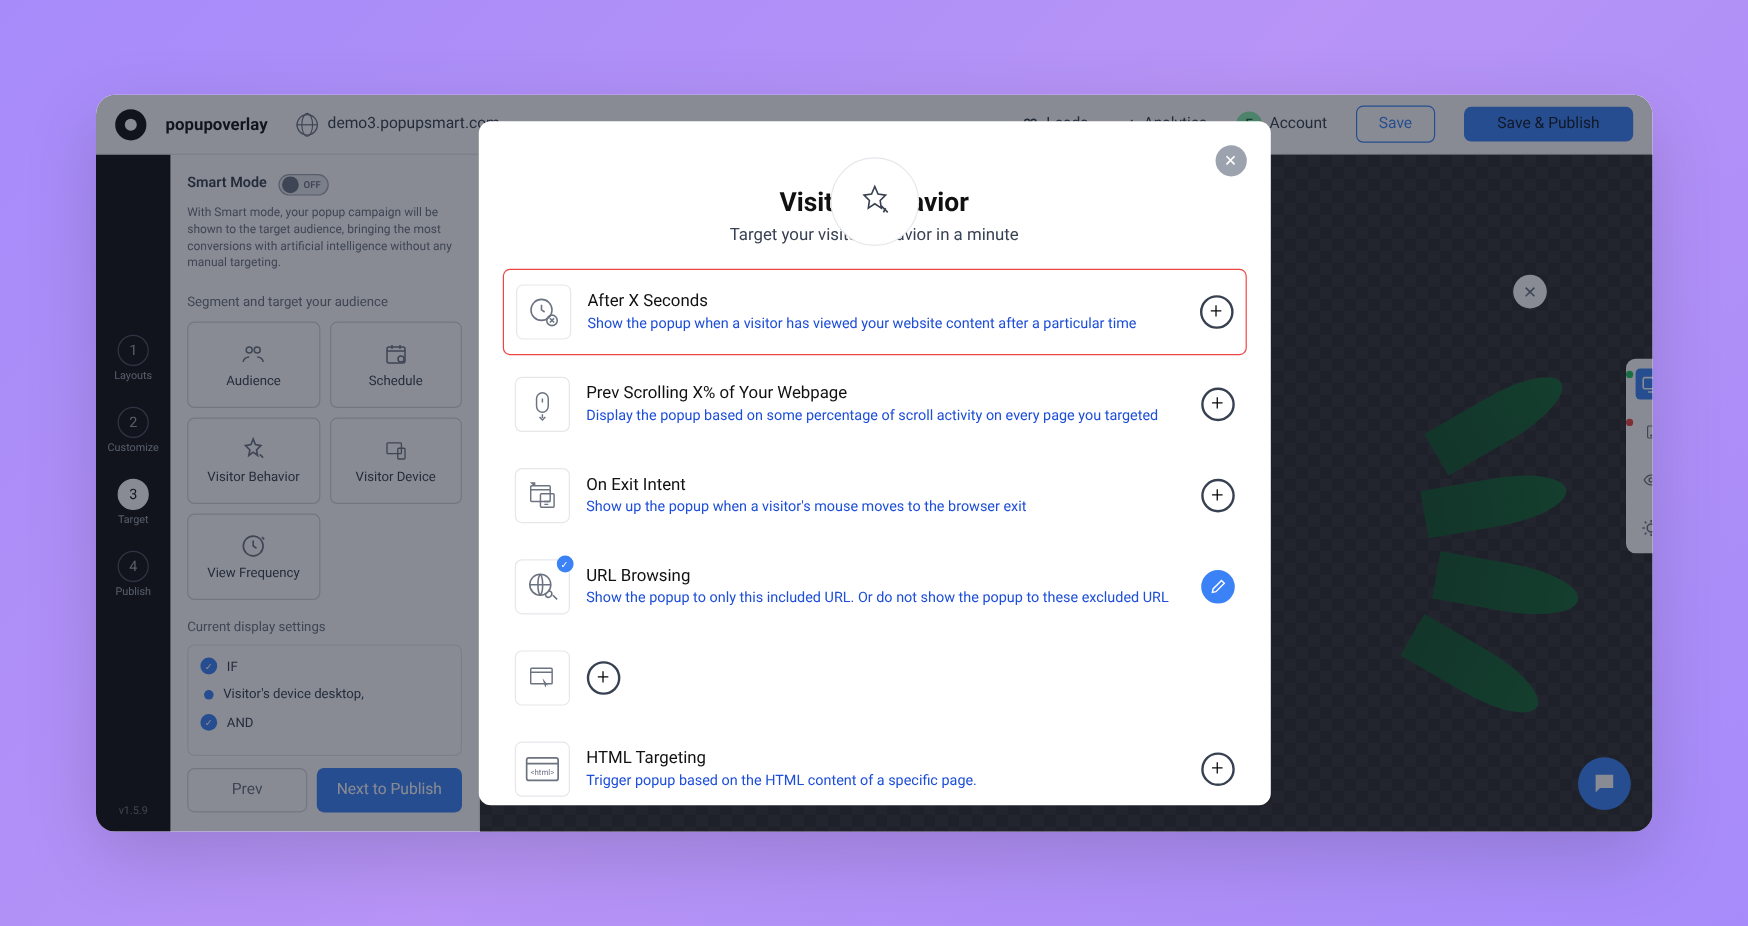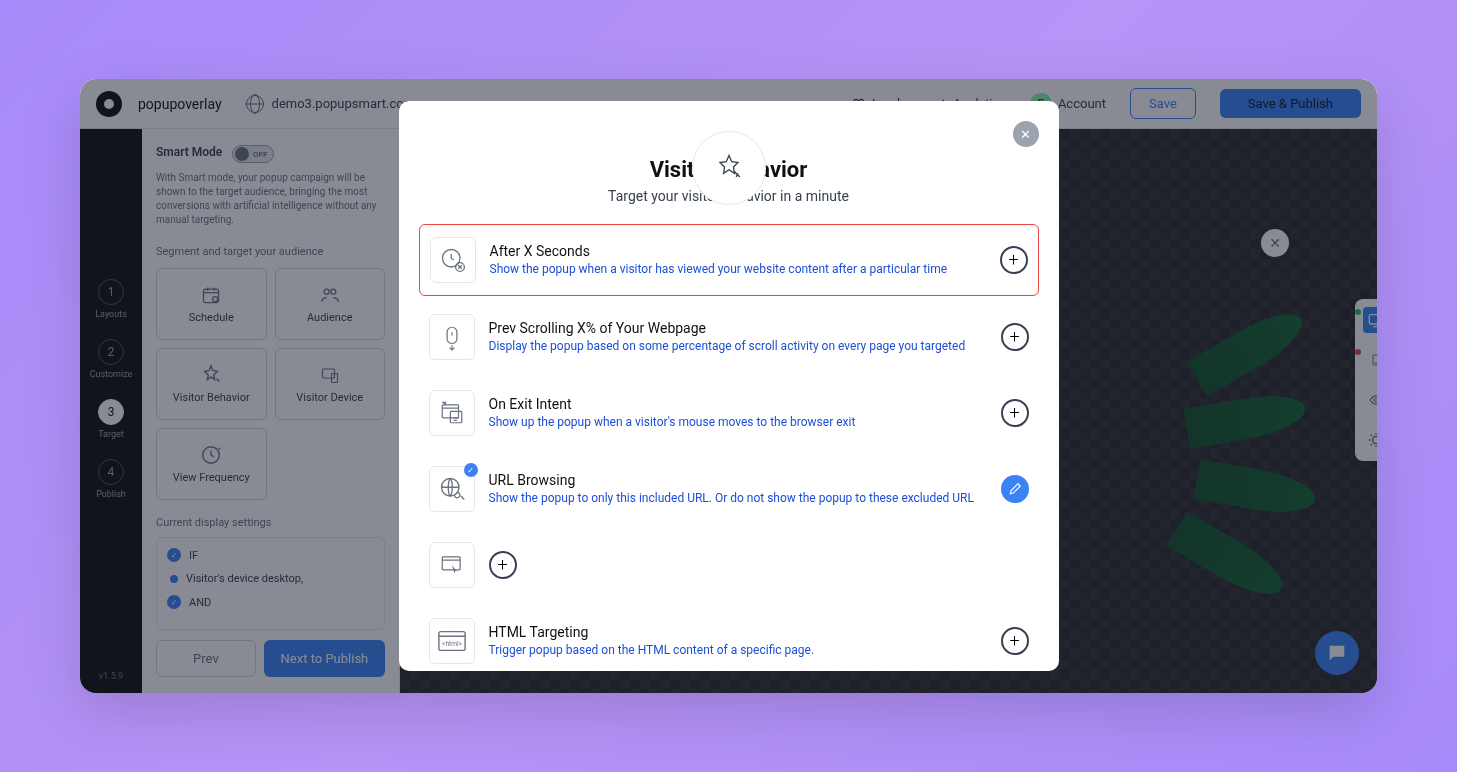--- a/index.html
+++ b/index.html
@@ -1,21 +1,21 @@
 <!DOCTYPE html>
 <html><head>
 <meta charset="utf-8">
 <style>
 *{box-sizing:border-box;margin:0;padding:0;font-family:-apple-system,BlinkMacSystemFont,"Segoe UI",Roboto,sans-serif}
 body{width:1457px;height:772px;background:linear-gradient(135deg,#a78bfa 0%,#b794f6 50%,#a78bfa 100%);display:flex;align-items:center;justify-content:center}
 .app{width:1297px;height:614px;background:#fff;border-radius:16px;overflow:hidden;position:relative;box-shadow:0 20px 60px rgba(0,0,0,.15)}
 .topbar{height:50px;display:flex;align-items:center;padding:0 16px;border-bottom:1px solid #e5e7eb;position:relative}
 .logo{width:26px;height:26px;background:#111;border-radius:50%;display:flex;align-items:center;justify-content:center;margin-right:16px}
 .logo::after{content:"";width:10px;height:10px;background:#fff;border-radius:50%}
-.brand{font-weight:400;font-size:14px;color:#111;margin-right:24px}
+.brand{font-weight:700;font-size:14px;color:#111;margin-right:24px}
 .domain-chip{display:flex;align-items:center;gap:8px;font-size:13px;color:#374151}
 .globe{width:18px;height:18px;border:1.5px solid #6b7280;border-radius:50%;position:relative}
 .globe::before{content:"";position:absolute;top:-1.5px;left:50%;width:8px;height:18px;border:1.5px solid #6b7280;border-radius:50%;transform:translateX(-50%)}
 .globe::after{content:"";position:absolute;top:50%;left:-1.5px;width:18px;height:0;border-top:1.5px solid #6b7280;transform:translateY(-50%)}
 .nav-right{margin-left:auto;display:flex;align-items:center;gap:24px}
 .nav-item{display:flex;align-items:center;gap:6px;font-size:13px;color:#374151;cursor:pointer}
 .avatar{width:22px;height:22px;background:#86efac;border-radius:50%;display:flex;align-items:center;justify-content:center;font-size:11px;font-weight:600;color:#166534}
 .btn-save{padding:7px 18px;border:1px solid #3b82f6;color:#3b82f6;background:#fff;border-radius:6px;font-size:13px;cursor:pointer}
 .btn-publish{padding:7px 28px;background:#3b82f6;color:#0f172a;border:none;border-radius:6px;font-size:13px;cursor:pointer}
 .body{display:flex;height:calc(100% - 50px);position:relative}
@@ -134,37 +134,37 @@
         <span>Smart Mode</span>
         <div class="toggle">
             <span class="toggle-text">OFF</span>
           </div>
       </div>
       <div class="smart-desc">With Smart mode, your popup campaign will be shown to the target audience, bringing the most conversions with artificial intelligence without any manual targeting.</div>
       <div class="seg-title">Segment and target your audience</div>
       <div class="seg-grid">
         <div class="seg-card">
             <div class="seg-ico">
+              <svg width="24" height="20" viewBox="0 0 24 24" fill="none" stroke="currentColor" stroke-width="1.5">
+                <circle cx="8" cy="8" r="3"></circle>
+                <circle cx="16" cy="8" r="3"></circle>
+                <path d="M2 20c0-3 3-5 6-5M22 20c0-3-3-5-6-5"></path>
+              </svg>
+            </div>
+            <span>Audience</span>
+          </div>
+        <div class="seg-card">
+            <div class="seg-ico">
               <svg width="22" height="20" viewBox="0 0 24 24" fill="none" stroke="currentColor" stroke-width="1.5">
                 <rect x="3" y="5" width="18" height="16" rx="2"></rect>
                 <path d="M3 9h18M8 3v4M16 3v4"></path>
                 <circle cx="17" cy="17" r="3"></circle>
               </svg>
             </div>
             <span>Schedule</span>
-          </div>
-        <div class="seg-card">
-            <div class="seg-ico">
-              <svg width="24" height="20" viewBox="0 0 24 24" fill="none" stroke="currentColor" stroke-width="1.5">
-                <circle cx="8" cy="8" r="3"></circle>
-                <circle cx="16" cy="8" r="3"></circle>
-                <path d="M2 20c0-3 3-5 6-5M22 20c0-3-3-5-6-5"></path>
-              </svg>
-            </div>
-            <span>Audience</span>
           </div>
         <div class="seg-card">
             <div class="seg-ico">
               <svg width="22" height="22" viewBox="0 0 24 24" fill="none" stroke="currentColor" stroke-width="1.5">
                 <path d="M12 2l2 5 5 1-4 4 1 5-4-3-4 3 1-5-4-4 5-1z"></path>
                 <path d="M18 16l3 3"></path>
               </svg>
             </div>
             <span>Visitor Behavior</span>
           </div>

